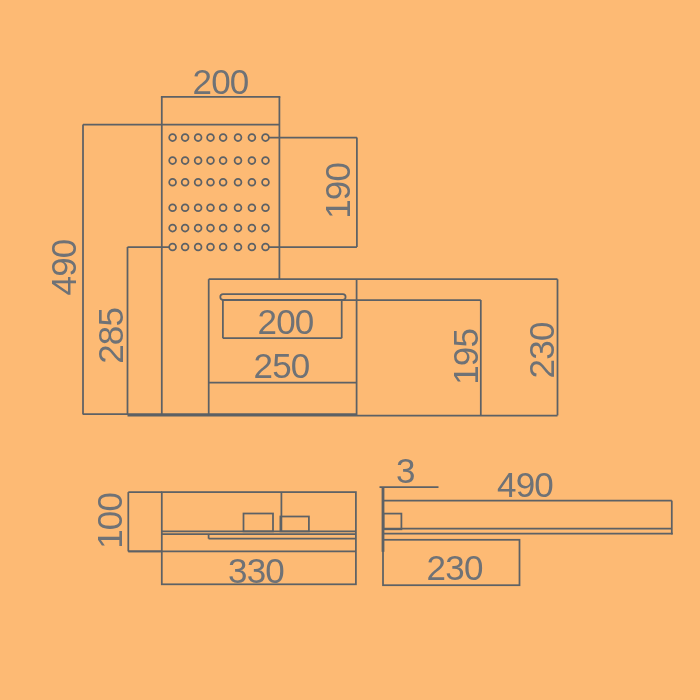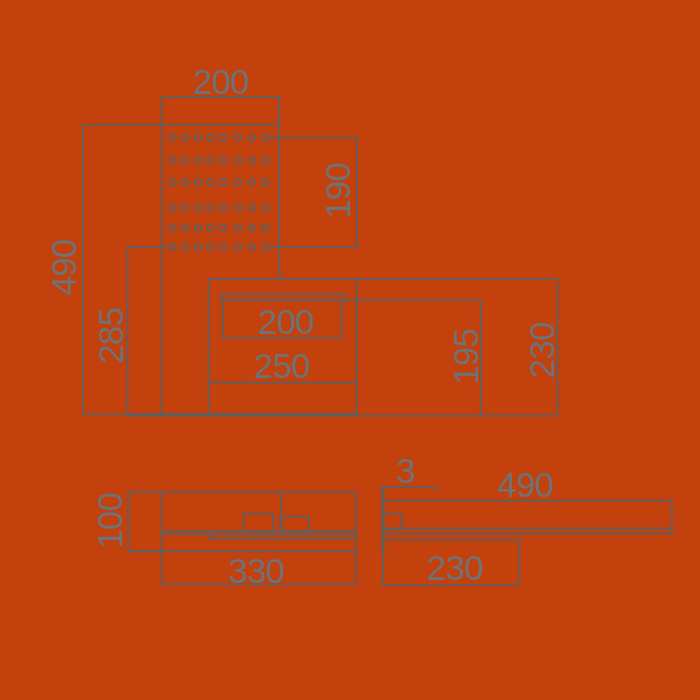--- a/index.html
+++ b/index.html
@@ -1,16 +1,16 @@
 <!DOCTYPE html>
 <html><head>
 <meta charset="utf-8">
 <style>
   html,body{margin:0;padding:0;background:#ffffff;}
-  .wrap{width:700px;height:700px;background:#c2410c;}
+  .wrap{width:700px;height:700px;background:#fdba74;}
   svg{display:block;}
   text{font-family:"Liberation Sans", sans-serif;fill:#6f7276;letter-spacing:-0.8px;}
   .ln{stroke:#5d6165;stroke-width:1.75;fill:none;}
 </style>
 </head>
 <body>
 <div class="wrap">
 <svg width="700" height="700" viewBox="0 0 700 700">
 <g style="filter:blur(0.45px)">
 

